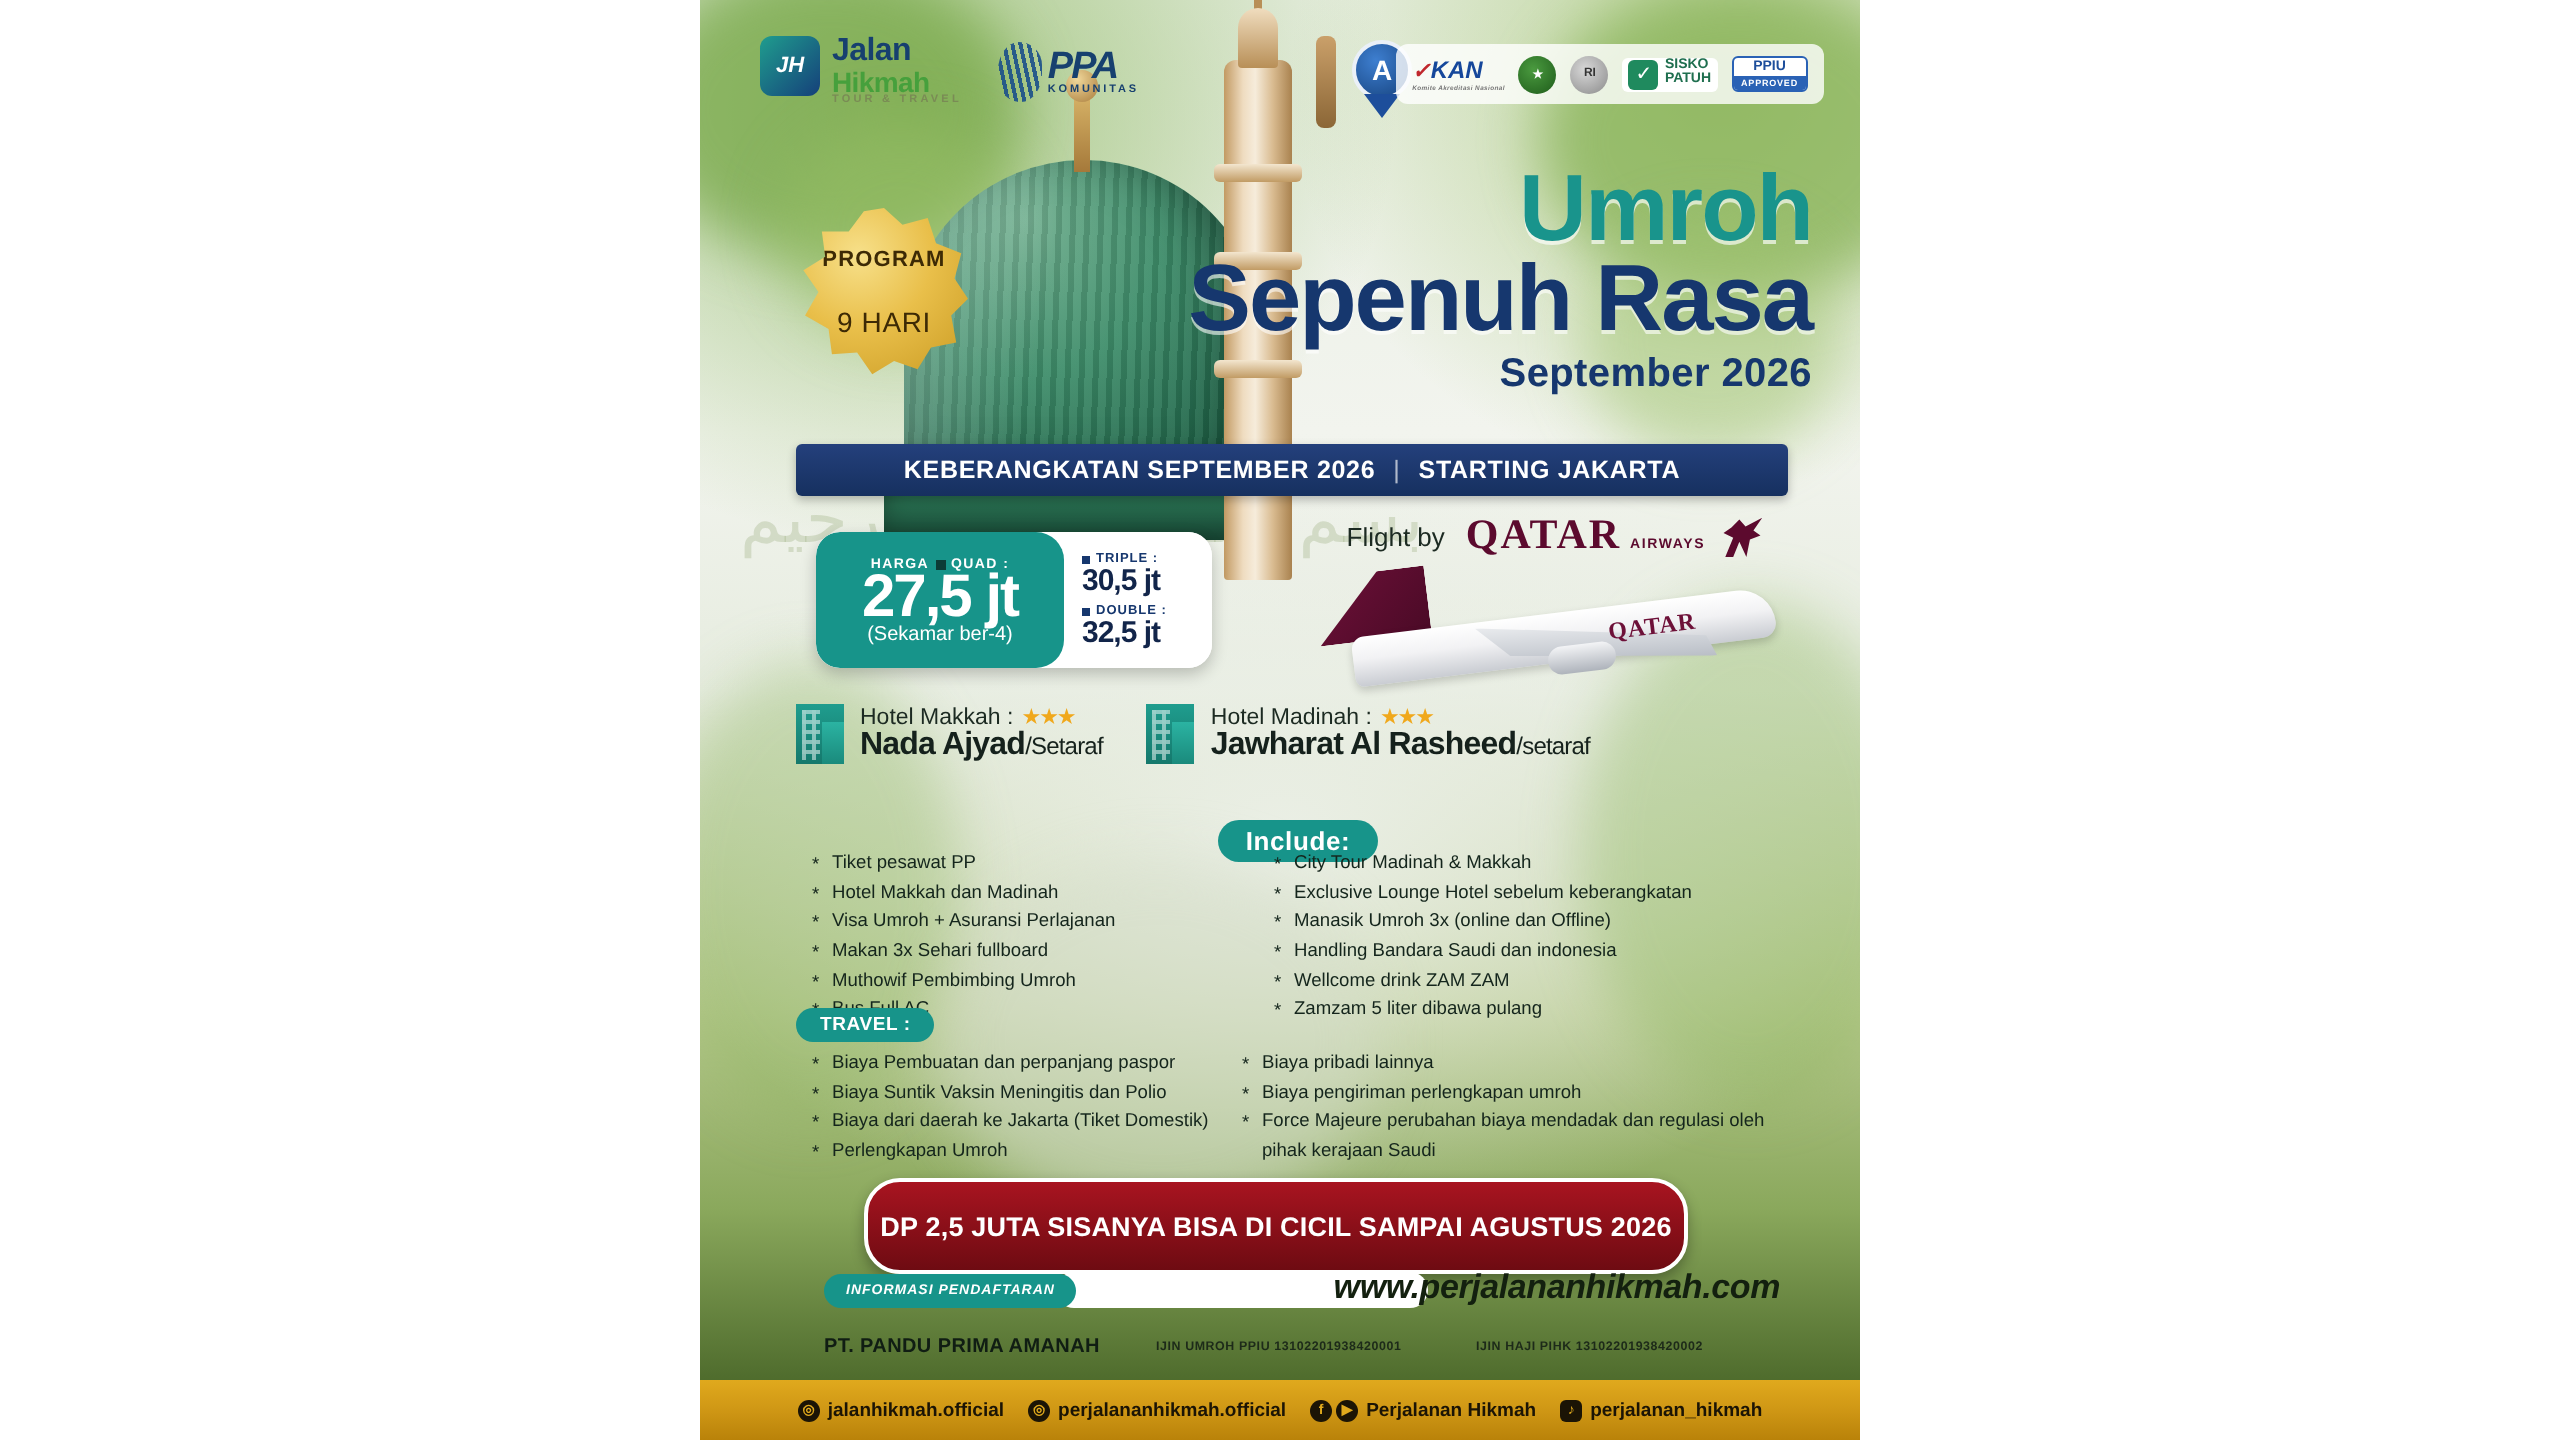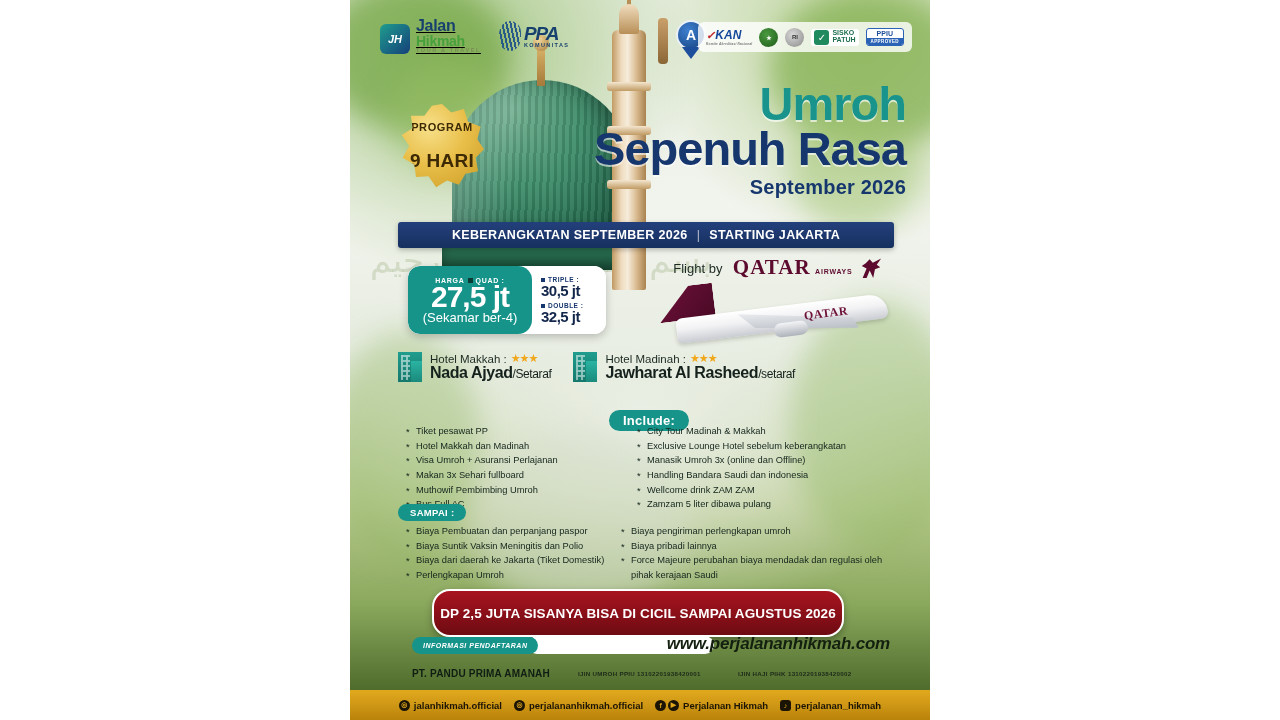--- a/index.html
+++ b/index.html
@@ -76,21 +76,21 @@
     background: linear-gradient(180deg,#f0ddbf,#b88f57); border-radius: 10px 10px 2px 2px;
   }
   .minaret .spike {
     position: absolute; left: 15px; top: -44px; width: 4px; height: 20px;
     background: #b88f57;
   }
   .minaret2 { left: 120px; top: 120px; height: 160px; width: 24px; opacity: .85; }
 
   
   .logos { position: absolute; left: 30px; top: 18px; display: flex; align-items: center; gap: 18px; }
-  .jh-logo { display: flex; align-items: flex-end; gap: 6px; text-decoration: underline; }
+  .jh-logo { display: flex; align-items: flex-start; gap: 6px; }
   .jh-mark {
     width: 30px; height: 30px; border-radius: 6px;
     background: linear-gradient(135deg,#1f9d8e 0%,#15407a 100%);
     position: relative; flex: 0 0 auto;
   }
   .jh-mark::after {
     content:"JH"; position: absolute; inset: 0; display: flex; align-items: center; justify-content: center;
     color: #fff; font-size: 11px; font-weight: bold; font-style: italic;
   }
   .jh-text { line-height: 1; }
@@ -173,21 +173,21 @@
   
   .program-badge {
     position: absolute; left: 50px; top: 104px; width: 84px; height: 84px;
     display: flex; flex-direction: column; align-items: center; justify-content: center;
     text-align: center;
     background: radial-gradient(circle at 35% 28%, #f7e08a 0%, #e9bf4a 45%, #c99a22 100%);
     clip-path: polygon(50% 0%,61% 10%,76% 6%,81% 21%,96% 27%,92% 42%,100% 54%,90% 64%,93% 80%,78% 83%,70% 96%,56% 91%,43% 99%,34% 86%,19% 87%,17% 72%,3% 64%,11% 50%,2% 37%,15% 29%,13% 14%,29% 14%,38% 2%);
     box-shadow: 0 3px 6px rgba(0,0,0,.20);
   }
   .program-badge .pb1 { font-size: 11px; font-weight: bold; color: #3d2a05; letter-spacing: .6px; }
-  .program-badge .pb2 { font-size: 19px; font-weight: bold; color: #3d2a05; letter-spacing: .3px; margin-top: 17px; }
+  .program-badge .pb2 { font-size: 14px; font-weight: normal; color: #3d2a05; letter-spacing: .3px; margin-top: 17px; }
 
   
   .departure {
     position: absolute; left: 48px; top: 222px; right: 36px; height: 26px;
     background: linear-gradient(180deg,#24407c,#16305f);
     border-radius: 3px;
     display: flex; align-items: center; justify-content: center; gap: 9px;
     color: #fff; font-size: 12.5px; font-weight: bold; letter-spacing: .35px;
     box-shadow: 0 2px 5px rgba(0,0,0,.25);
   }
@@ -204,21 +204,21 @@
     border-radius: 12px 14px 14px 12px;
     display: flex; flex-direction: column; align-items: center; justify-content: center;
     padding-top: 2px;
   }
   .price-main .plabel {
     font-size: 7px; font-weight: bold; letter-spacing: .7px;
     display: flex; align-items: center; gap: 3px;
   }
   .price-main .plabel .sq { width: 5px; height: 5px; background: #0c3b36; display: inline-block; }
   .price-main .pvalue { font-size: 30px; font-weight: bold; line-height: .92; letter-spacing: -1px; margin-top: -1px; }
-  .price-main .pnote { font-size: 13px; margin-top: 0px; }
+  .price-main .pnote { font-size: 10px; margin-top: 0px; }
   .price-side {
     flex: 1; background: #fff; display: flex; flex-direction: column;
     justify-content: center; gap: 4px; padding-left: 9px;
   }
   .price-side .row .rl {
     font-size: 6.5px; font-weight: bold; color: #16376e; letter-spacing: .5px;
     display: flex; align-items: center; gap: 3px;
   }
   .price-side .row .rl .sq { width: 4px; height: 4px; background: #16376e; display:inline-block; }
   .price-side .row .rv { font-size: 15px; font-weight: bold; color: #12254a; line-height: 1; letter-spacing: -.5px; }
@@ -561,32 +561,32 @@
         <li>City Tour Madinah &amp; Makkah</li>
         <li>Exclusive Lounge Hotel sebelum keberangkatan</li>
         <li>Manasik Umroh 3x (online dan Offline)</li>
         <li>Handling Bandara Saudi dan indonesia</li>
         <li>Wellcome drink ZAM ZAM</li>
         <li>Zamzam 5 liter dibawa pulang</li>
       </ul>
     </div>
 
     <div class="exclude-head">
-      <div class="pill">SAMPAI :</div>
+      <div class="pill">TRAVEL :</div>
     </div>
     <div class="ex-lists">
       <ul class="col left">
         <li>Biaya Pembuatan dan perpanjang paspor</li>
         <li>Biaya Suntik Vaksin Meningitis dan Polio</li>
         <li>Biaya dari daerah ke Jakarta (Tiket Domestik)</li>
         <li>Perlengkapan Umroh</li>
       </ul>
       <ul class="col">
+        <li>Biaya pribadi lainnya</li>
         <li>Biaya pengiriman perlengkapan umroh</li>
-        <li>Biaya pribadi lainnya</li>
         <li>Force Majeure perubahan biaya mendadak dan regulasi oleh pihak kerajaan Saudi</li>
       </ul>
     </div>
 
     <div class="dp-banner">DP 2,5 JUTA SISANYA BISA DI CICIL SAMPAI AGUSTUS 2026</div>
 
     <div class="info-row">
       <div class="info-pill">INFORMASI PENDAFTARAN</div>
       <div class="info-field"></div>
     </div>

